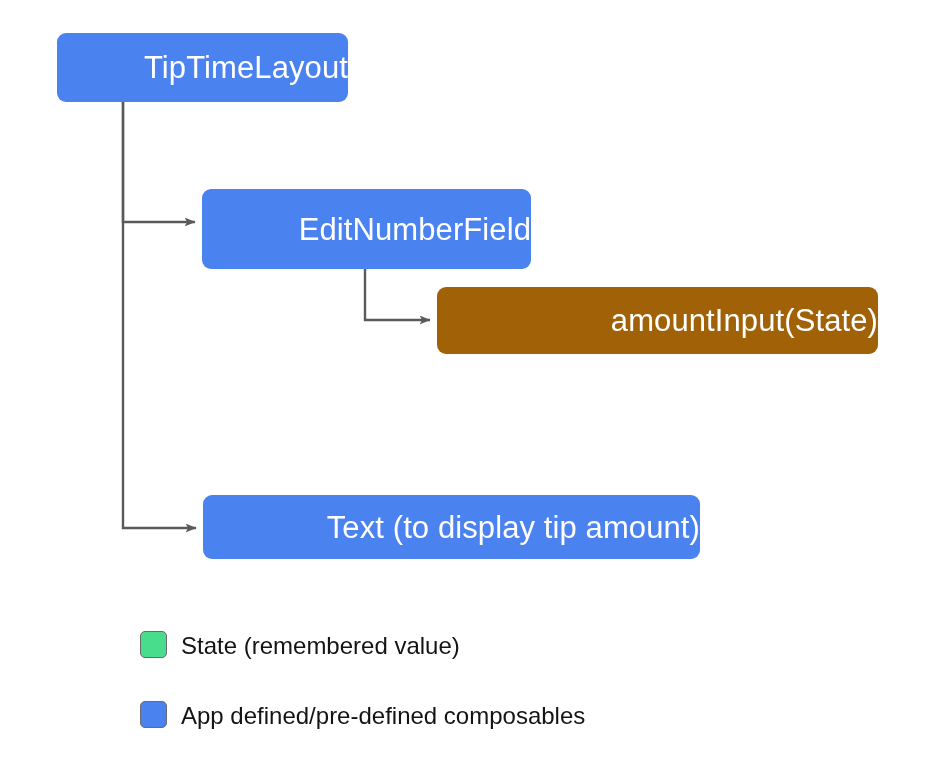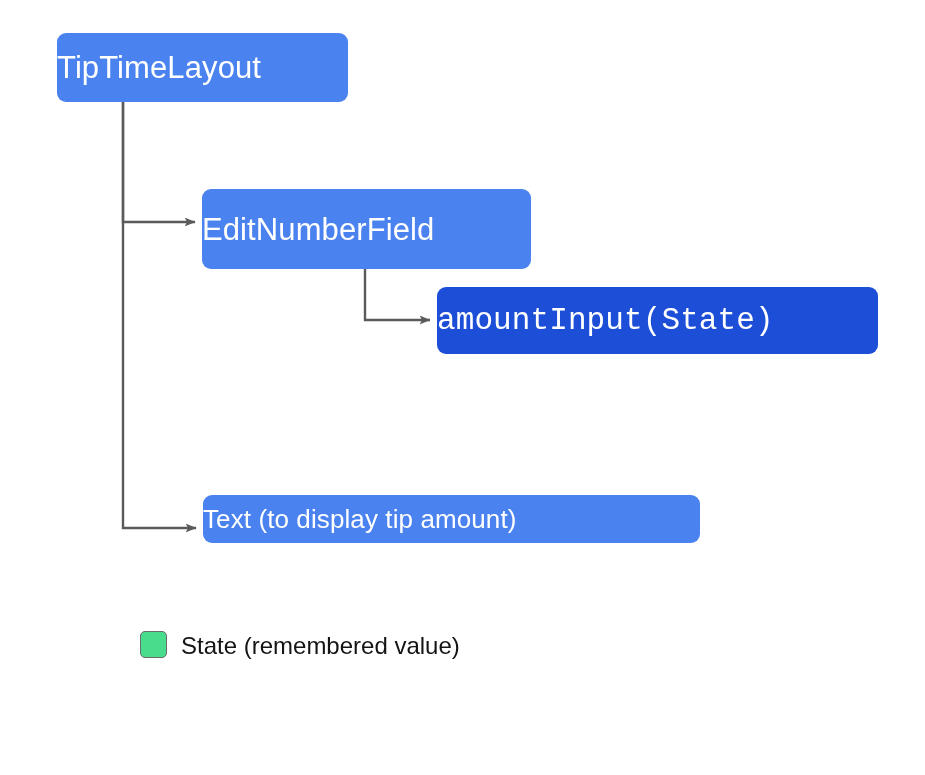--- a/index.html
+++ b/index.html
@@ -25,50 +25,50 @@
     top: 0;
     width: 925px;
     height: 775px;
     pointer-events: none;
   }
   .node {
     position: absolute;
     border-radius: 9px;
     display: flex;
     align-items: center;
-    justify-content: flex-start;
+    justify-content: flex-end;
     color: #ffffff;
     font-weight: 400;
     letter-spacing: 0.1px;
     box-sizing: border-box;
     white-space: nowrap;
   }
   .node-label {
     display: block;
     line-height: 1;
   }
   .node-composable { background: #4a82ef; }
-  .node-state { background: #1d4ed8; font-family: Liberation Mono, monospace; }
+  .node-state { background: #a16207; }
 
   
   #node-tiptimelayout {
     left: 57px;  top: 33px;  width: 291px; height: 69px;
     font-size: 31px;
   }
   #node-editnumberfield {
     left: 202px; top: 189px; width: 329px; height: 80px;
     font-size: 31px;
   }
   #node-amountinput {
     left: 437px; top: 287px; width: 441px; height: 67px;
     font-size: 31px;
   }
   #node-text {
-    left: 203px; top: 495px; width: 497px; height: 48px;
-    font-size: 26px;
+    left: 203px; top: 495px; width: 497px; height: 64px;
+    font-size: 31px;
   }
 
   
   #legend {
     position: absolute;
     left: 140px;
     top: 624px;
   }
   .legend-row {
     display: flex;
@@ -127,15 +127,19 @@
 
   <div class="node node-composable" id="node-text">
     <span class="node-label">Text (to display tip amount)</span>
   </div>
 
   <div id="legend">
     <div class="legend-row">
       <span class="legend-swatch state"></span>
       <span class="legend-text">State (remembered value)</span>
     </div>
+    <div class="legend-row">
+      <span class="legend-swatch composable"></span>
+      <span class="legend-text">App defined/pre-defined composables</span>
+    </div>
   </div>
 
 </div>
 
 </body></html>

